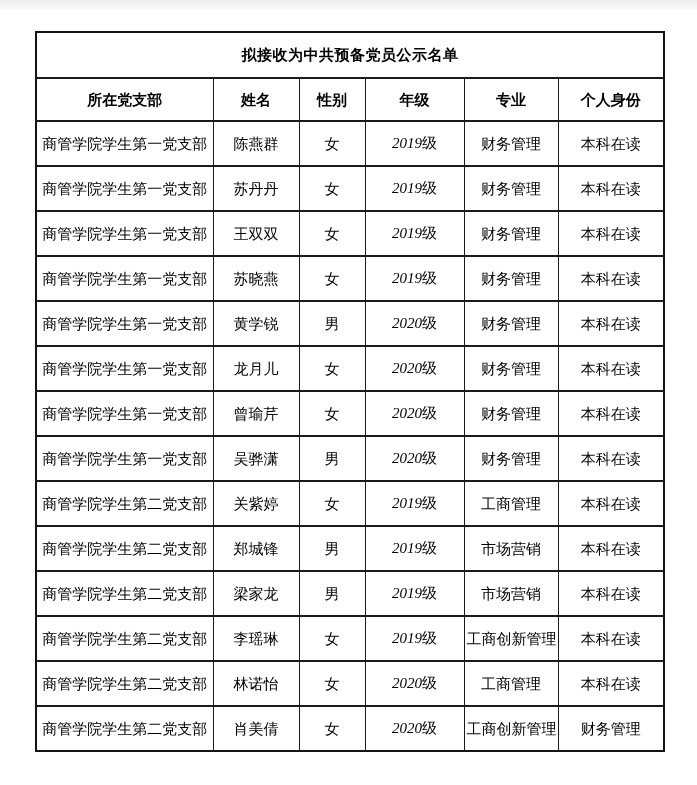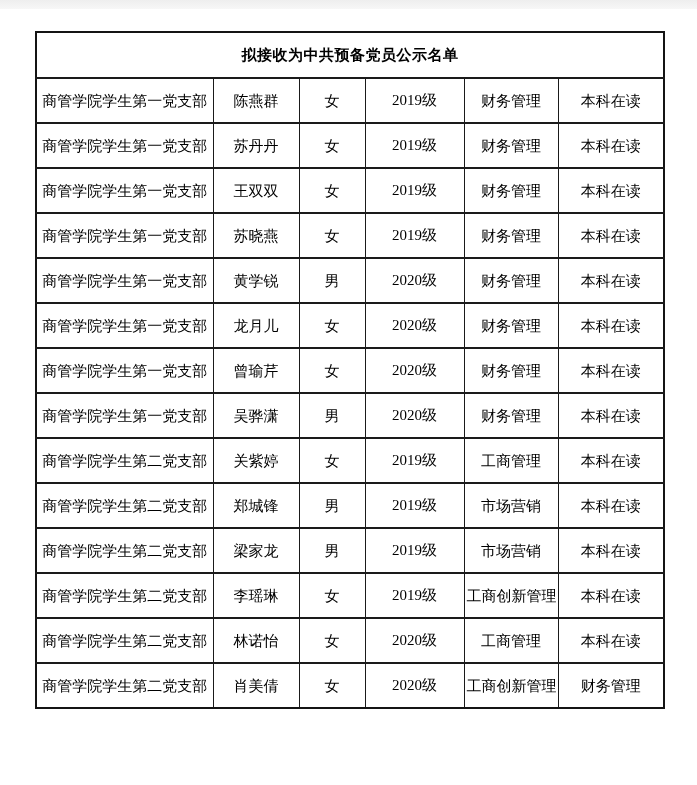--- a/index.html
+++ b/index.html
@@ -46,41 +46,49 @@
     font-weight: bold;
     font-size: 15px;
     border-top: none;
     letter-spacing: 0.5px;
   }
   tr.header-row th {
     height: 43px;
     font-weight: bold;
   }
   tr.data-row td { height: 45px; font-weight: normal; }
-  .num { font-family: "Liberation Serif", serif; font-size: 15px; }
+  .num { font-family: "Liberation Serif", serif; font-size: 15px; font-style: italic; }
 </style>
 </head>
 <body>
 
 <div class="page">
   <div class="top-band"></div>
 
   <table class="roster">
     <colgroup id="cols">
         <col style="width: 177px;">
         <col style="width: 86px;">
         <col style="width: 66px;">
         <col style="width: 99px;">
         <col style="width: 94px;">
         <col style="width: 106px;">
       </colgroup>
     <tbody>
       <tr class="title-row">
         <td colspan="6">拟接收为中共预备党员公示名单</td>
       </tr>
+      <tr class="header-row" id="header-row">
+          <th>所在党支部</th>
+          <th>姓名</th>
+          <th>性别</th>
+          <th>年级</th>
+          <th>专业</th>
+          <th>个人身份</th>
+        </tr>
     </tbody>
     <tbody id="rows">
         <tr class="data-row">
           <td>商管学院学生第一党支部</td>
           <td>陈燕群</td>
           <td>女</td>
           <td><span class="num">2019</span>级</td>
           <td>财务管理</td>
           <td>本科在读</td>
         </tr>

